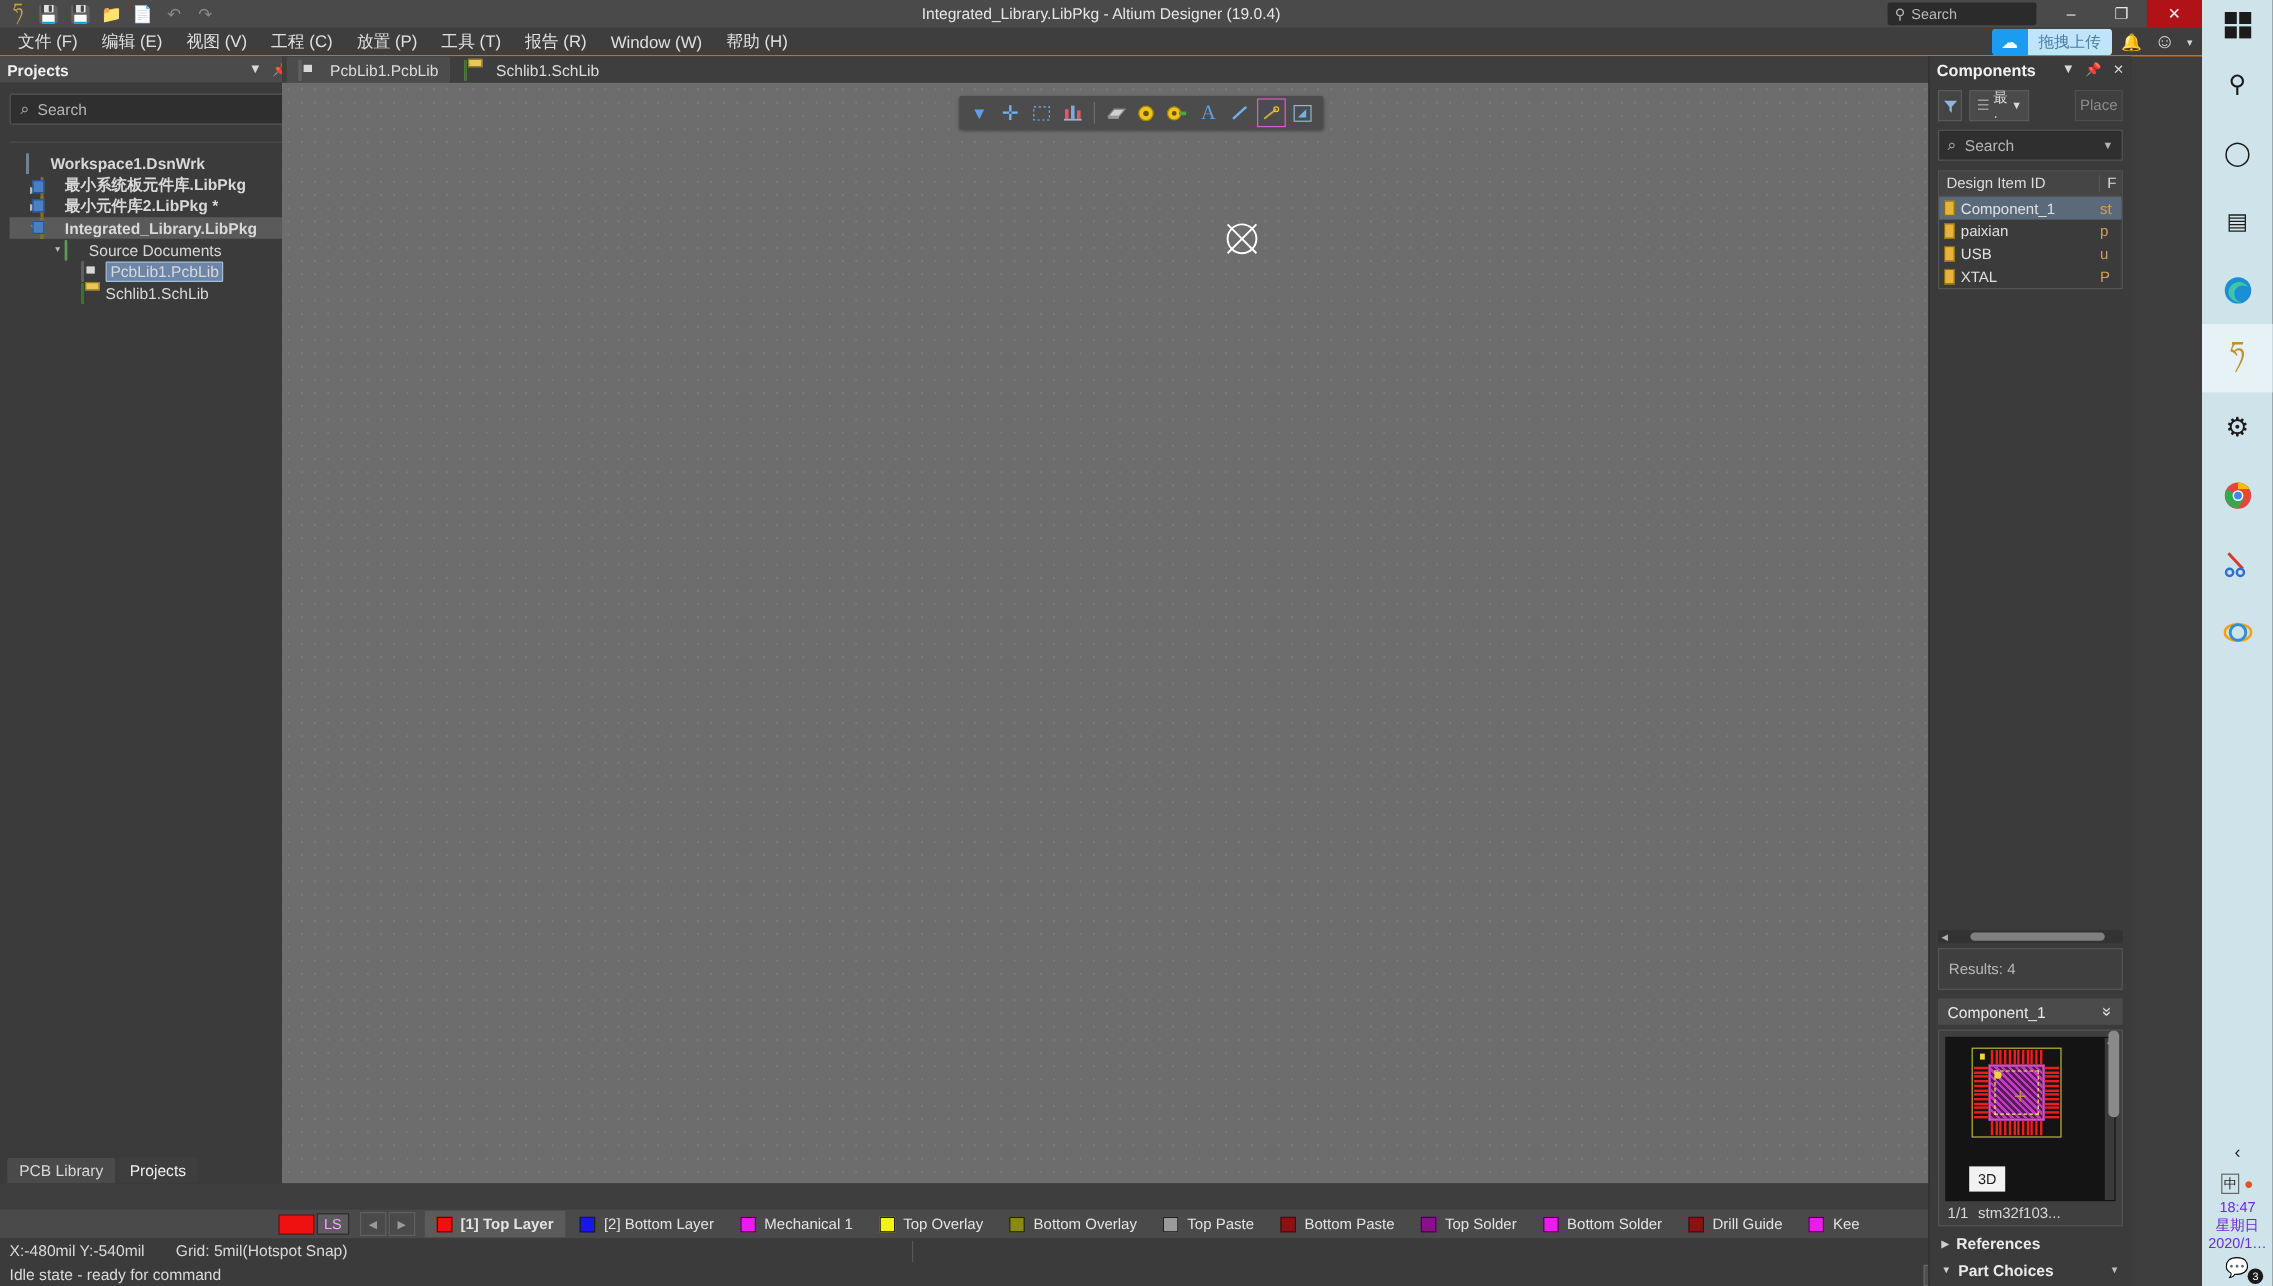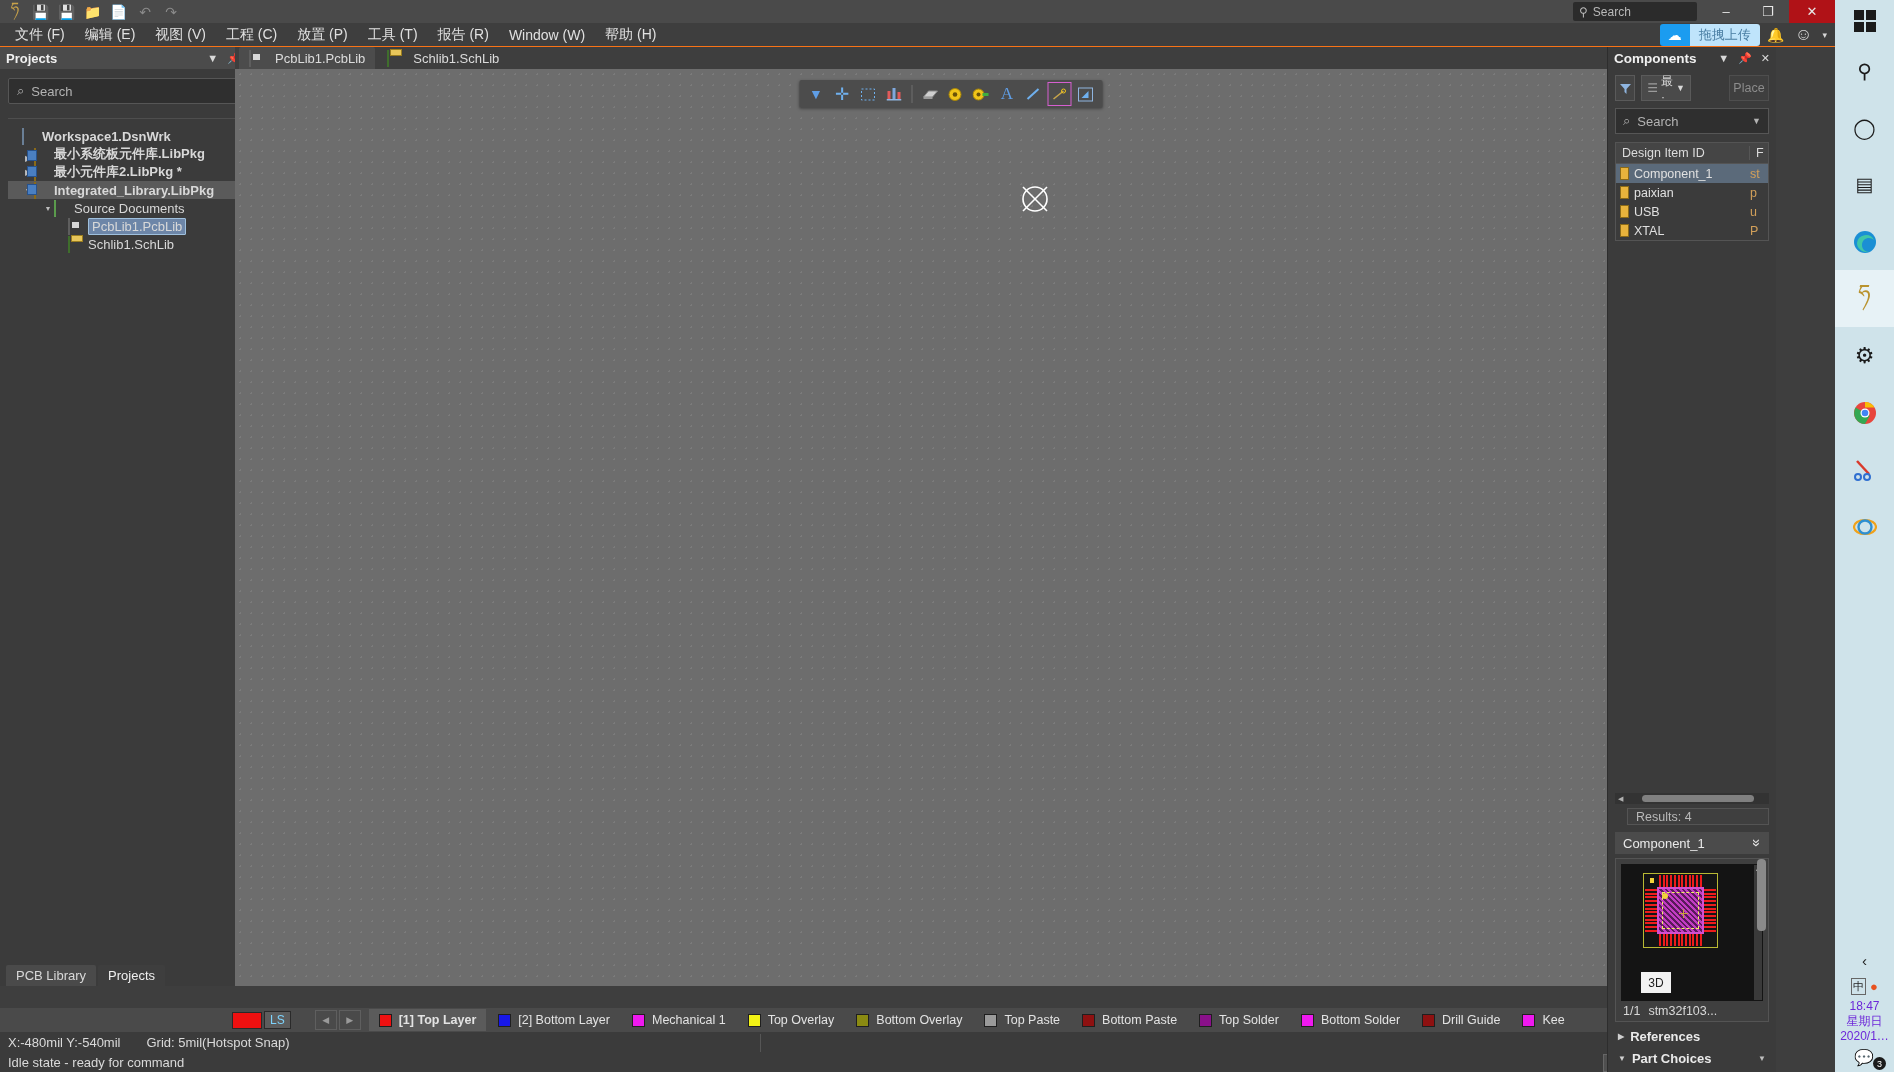--- a/index.html
+++ b/index.html
@@ -98,21 +98,21 @@
               gap: 2px; padding: 0 5px; box-shadow: 0 1px 3px rgba(0,0,0,.35); }
   .ftool { width: 24px; height: 24px; display: flex; align-items: center; justify-content: center; font-size: 14px; }
   .ftool.boxed { border: 1px solid #d65fd0; }
   .tdiv { width: 1px; height: 18px; background: #6e6e6e; margin: 0 3px; }
   .origin { position: absolute; left: 782px; top: 112px; width: 36px; height: 36px; }
 
   
   .layerbar { position: absolute; left: 0; right: 169px; bottom: 40px; height: 24px; background: #4a4a4a;
               display: flex; align-items: center; padding-left: 232px; gap: 2px; overflow: hidden; }
   .lsw { width: 30px; height: 17px; background: #ef1010; border: 1px solid #2a2a2a; }
-  .ls-lbl { background: #5c5c5c; color: #7dd3fc; font-size: 12px; padding: 1px 5px; border: 1px solid #2a2a2a; margin-right: 22px; }
+  .ls-lbl { background: #5c5c5c; color: #f0abfc; font-size: 12px; padding: 1px 5px; border: 1px solid #2a2a2a; margin-right: 7px; }
   .navbtn { width: 22px; height: 20px; background: #4a4a4a; border: 1px solid #5f5f5f; display: flex; align-items: center; justify-content: center; font-size: 9px; color: #9a9a9a; }
   .ltab { display: flex; align-items: center; gap: 7px; height: 22px; padding: 0 10px; font-size: 12.5px;
           color: #e3e3e3; background: #4a4a4a; white-space: nowrap; }
   .ltab.on { background: #5b5b5b; font-weight: bold; }
   .lchip { width: 13px; height: 13px; border: 1px solid #1f1f1f; flex: 0 0 13px; }
 
   
   .statusbar { position: absolute; left: 0; right: 169px; bottom: 19px; height: 21px; background: #3b3b3b;
                display: flex; align-items: center; font-size: 13px; color: #dadada; }
   .statusbar .sep { width: 1px; height: 18px; background: #565656; }
@@ -139,21 +139,21 @@
   .cth div { padding: 0 6px; }
   .cth .c1 { flex: 1 1 auto; border-right: 1px solid #565656; }
   .cth .c2 { width: 18px; }
   .ctr { display: flex; height: 19px; align-items: center; font-size: 12.5px; color: #e0e0e0; }
   .ctr.on { background: #5b6a7a; }
   .ctr .c1 { flex: 1 1 auto; display: flex; align-items: center; gap: 5px; padding-left: 4px; overflow: hidden; white-space: nowrap; }
   .ctr .c2 { width: 18px; color: #d2a05a; overflow: hidden; }
   .ic-chip { width: 9px; height: 13px; background: #e8b33c; border: 1px solid #8b6a18; flex: 0 0 9px; position: relative; }
   .cp-hscroll { margin: 8px 7px 0 7px; height: 11px; background: #333; display: flex; align-items: center; }
   .cp-hthumb { height: 7px; background: #808080; border-radius: 4px; margin-left: 16px; width: 112px; }
-  .cp-results { margin: 4px 7px 0 19px; height: 17px; border: 1px solid #545454; background: #3f3f3f;
+  .cp-results { margin: 4px 7px 0 7px; height: 35px; border: 1px solid #545454; background: #3f3f3f;
                 display: flex; align-items: center; padding-left: 8px; font-size: 12.5px; color: #b9b9b9; }
   .cp-compbar { margin: 7px 7px 0 7px; height: 22px; background: #4b4b4b; display: flex; align-items: center;
                 padding: 0 8px; font-size: 13px; color: #e9e9e9; }
   .cp-preview { margin: 4px 7px 0 7px; border: 1px solid #545454; background: #3f3f3f; padding: 5px 5px 0 5px; position: relative; flex: 0 0 auto; }
   .pv-canvas { height: 137px; background: #141414; position: relative; overflow: hidden; }
   .pv-scroll { position: absolute; right: 1px; top: 1px; bottom: 1px; width: 8px; background: #3a3a3a; }
   .badge3d { position: absolute; left: 20px; bottom: 8px; width: 30px; height: 21px; background: #f2f2f2;
              color: #1d1d1d; font-size: 12px; display: flex; align-items: center; justify-content: center; }
   .pv-caption { height: 20px; display: flex; align-items: center; gap: 8px; font-size: 12.5px; color: #d8d8d8; padding-left: 2px; }
   .cp-sect { display: flex; align-items: center; gap: 6px; padding: 7px 0 0 10px; font-size: 13px; font-weight: bold; color: #eaeaea; }
@@ -190,20 +190,21 @@
     <div class="titlebar">
       <div class="qa-tools">
         <div class="qa-btn" style="color:#c8a24a;font-size:15px;">ཧ</div>
         <div class="qa-btn" style="color:#aab6d8;">💾</div>
         <div class="qa-btn" style="color:#aab6d8;">💾</div>
         <div class="qa-btn" style="color:#e0b95a;">📁</div>
         <div class="qa-btn" style="color:#e0b95a;">📄</div>
         <div class="qa-btn" style="color:#8a8a8a;">↶</div>
         <div class="qa-btn" style="color:#8a8a8a;">↷</div>
       </div>
+      <div class="win-title">Integrated_Library.LibPkg - Altium Designer (19.0.4)</div>
       <div class="tb-right">
         <div class="srch-box">
           <span>⚲</span>
           <span>Search</span>
         </div>
         <div class="wbtn">–</div>
         <div class="wbtn">❐</div>
         <div class="wbtn close">✕</div>
       </div>
     </div>

